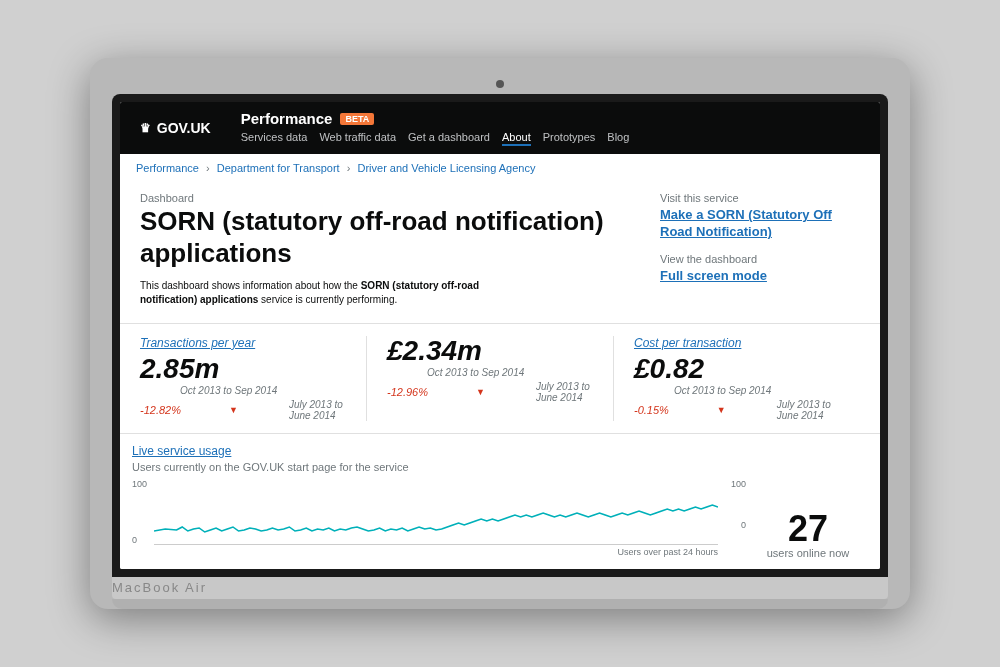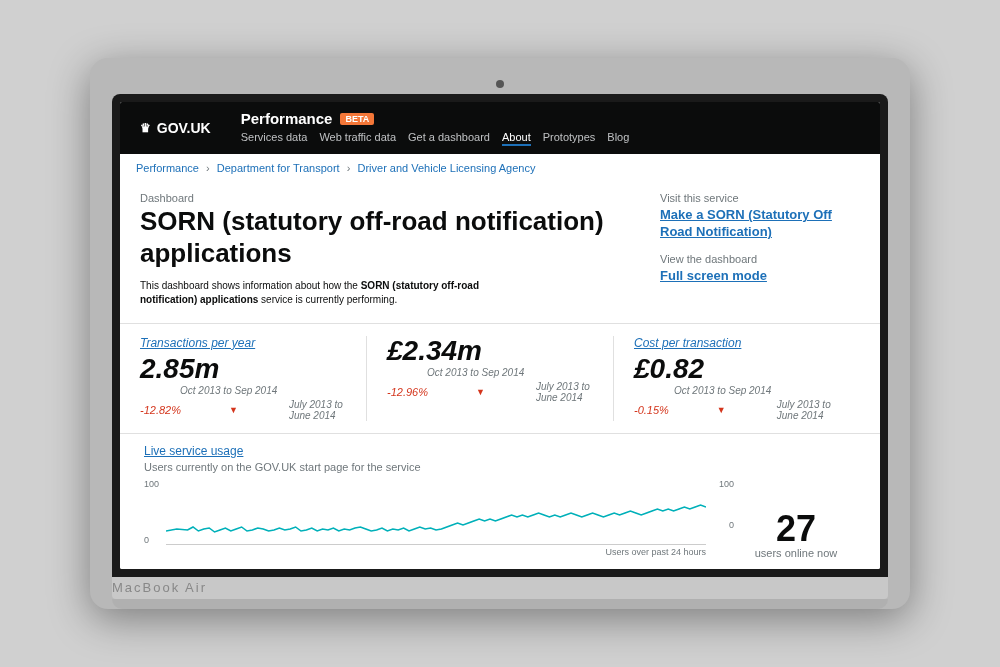--- a/index.html
+++ b/index.html
@@ -253,21 +253,21 @@
 
     .change-period {
       color: #6f777b;
       font-size: 10px;
       margin-left: 3px;
     }
 
     
     .live-section {
       background: white;
-      padding: 10px 24px;
+      padding: 10px 12px;
       border-top: 1px solid #e0e0e0;
     }
 
     .live-link {
       color: #1d70b8;
       text-decoration: underline;
       font-size: 12px;
       display: block;
       margin-bottom: 3px;
     }

